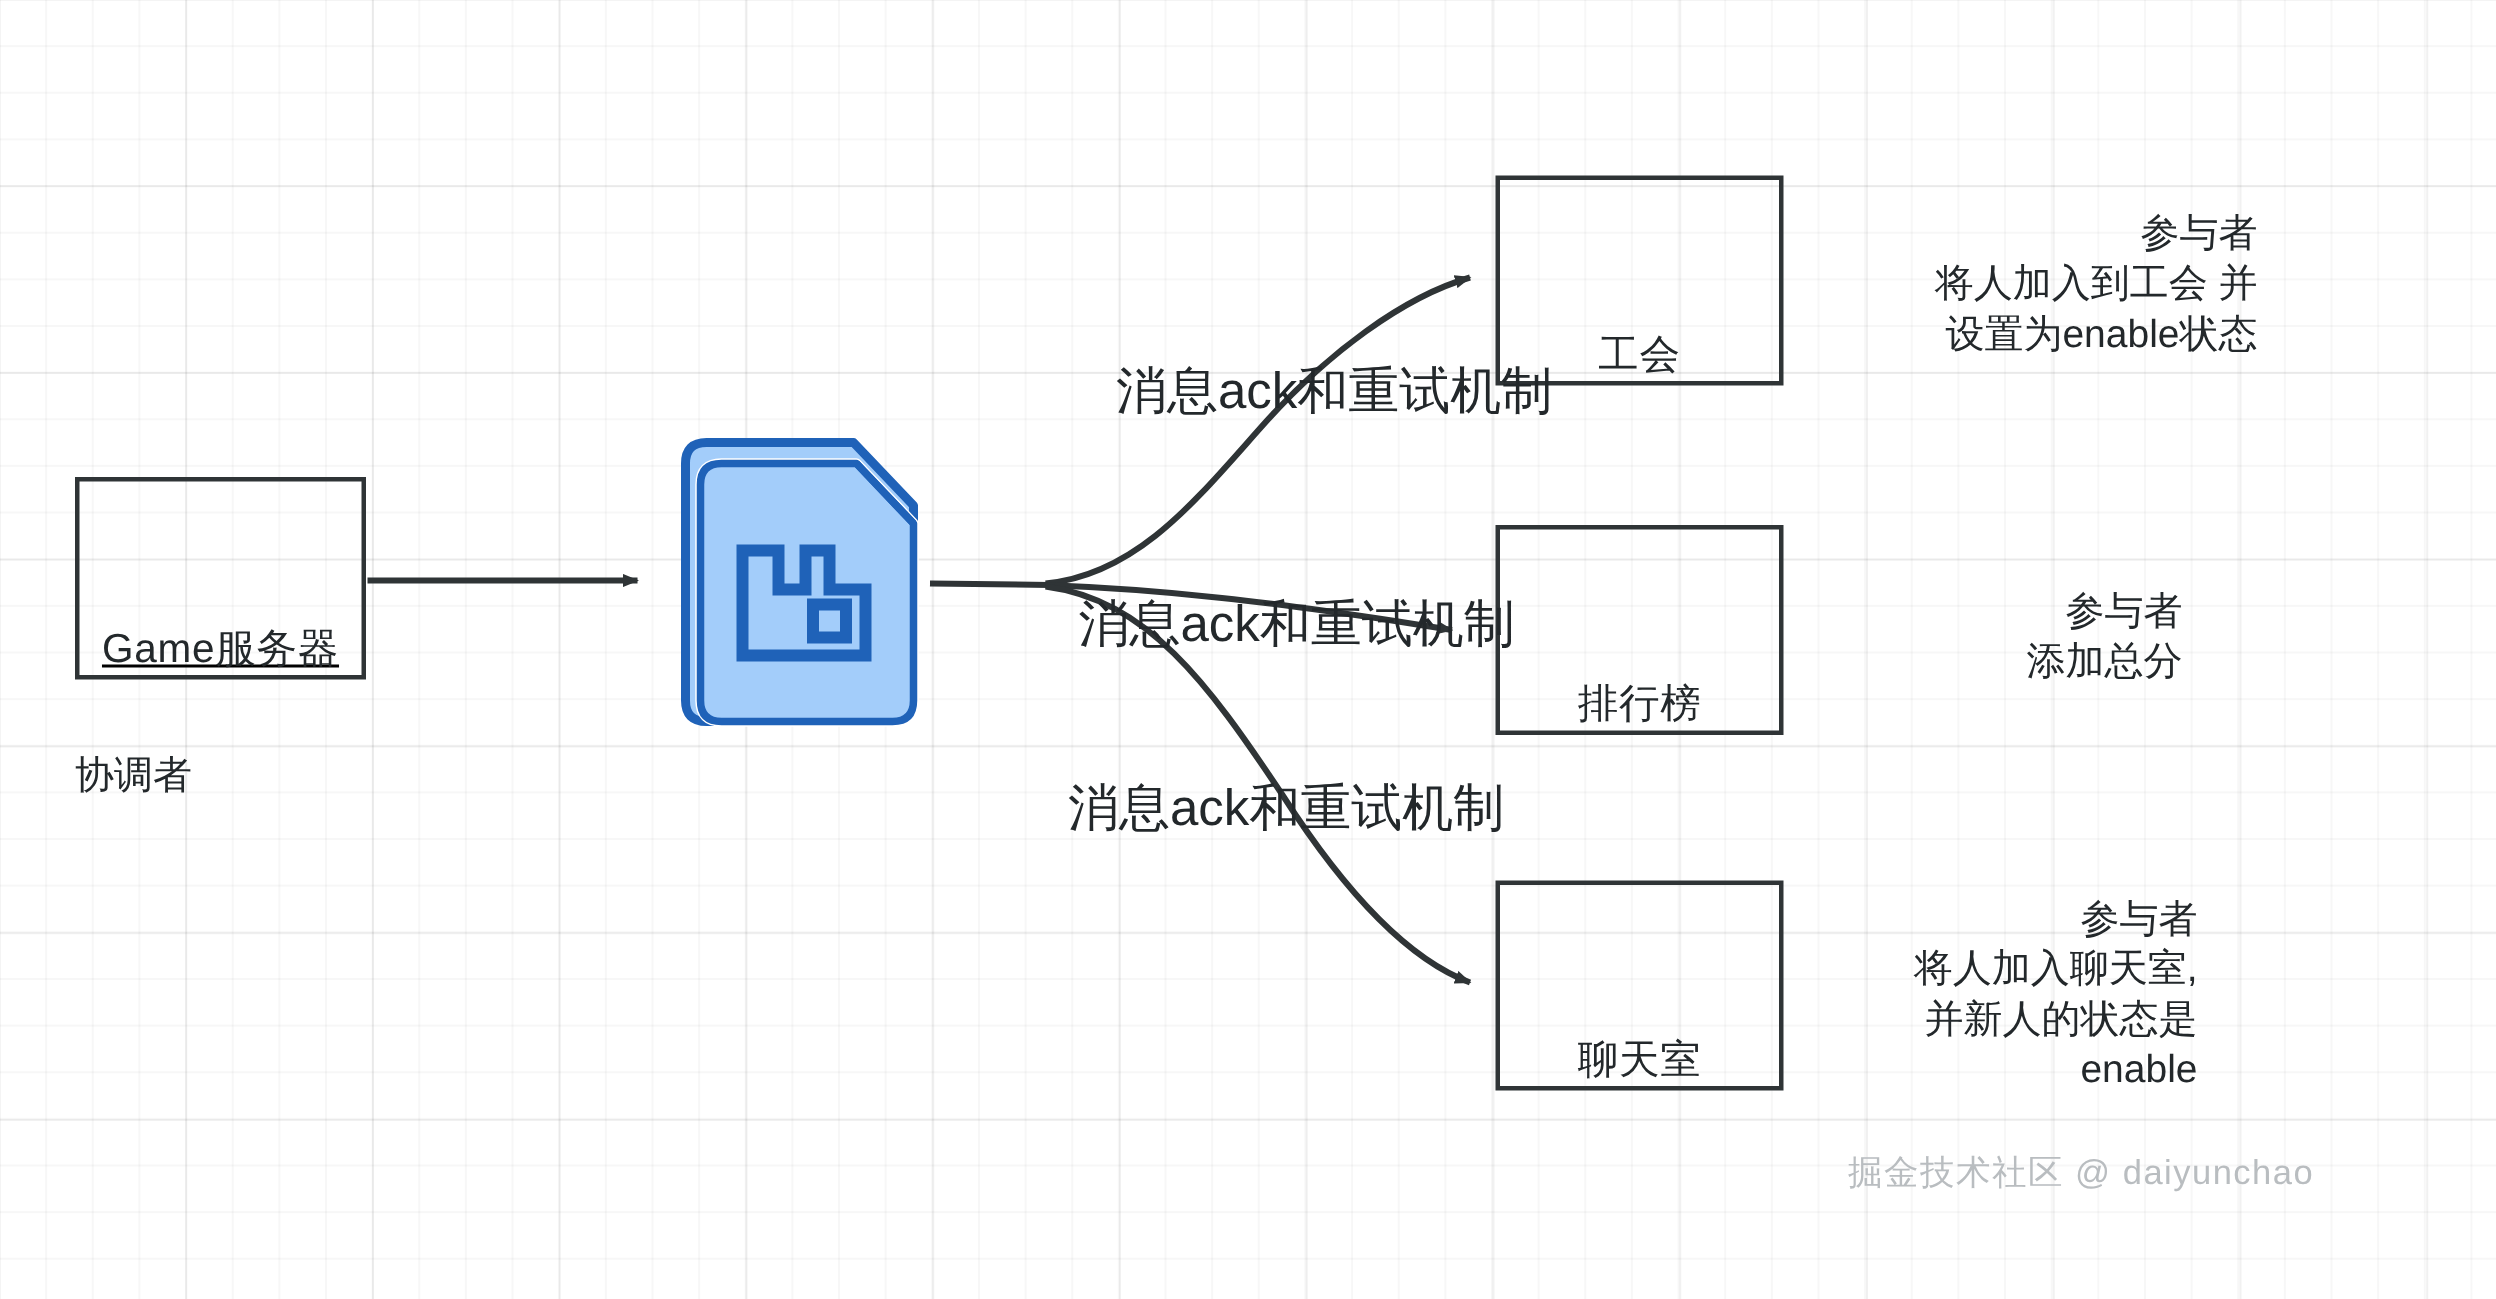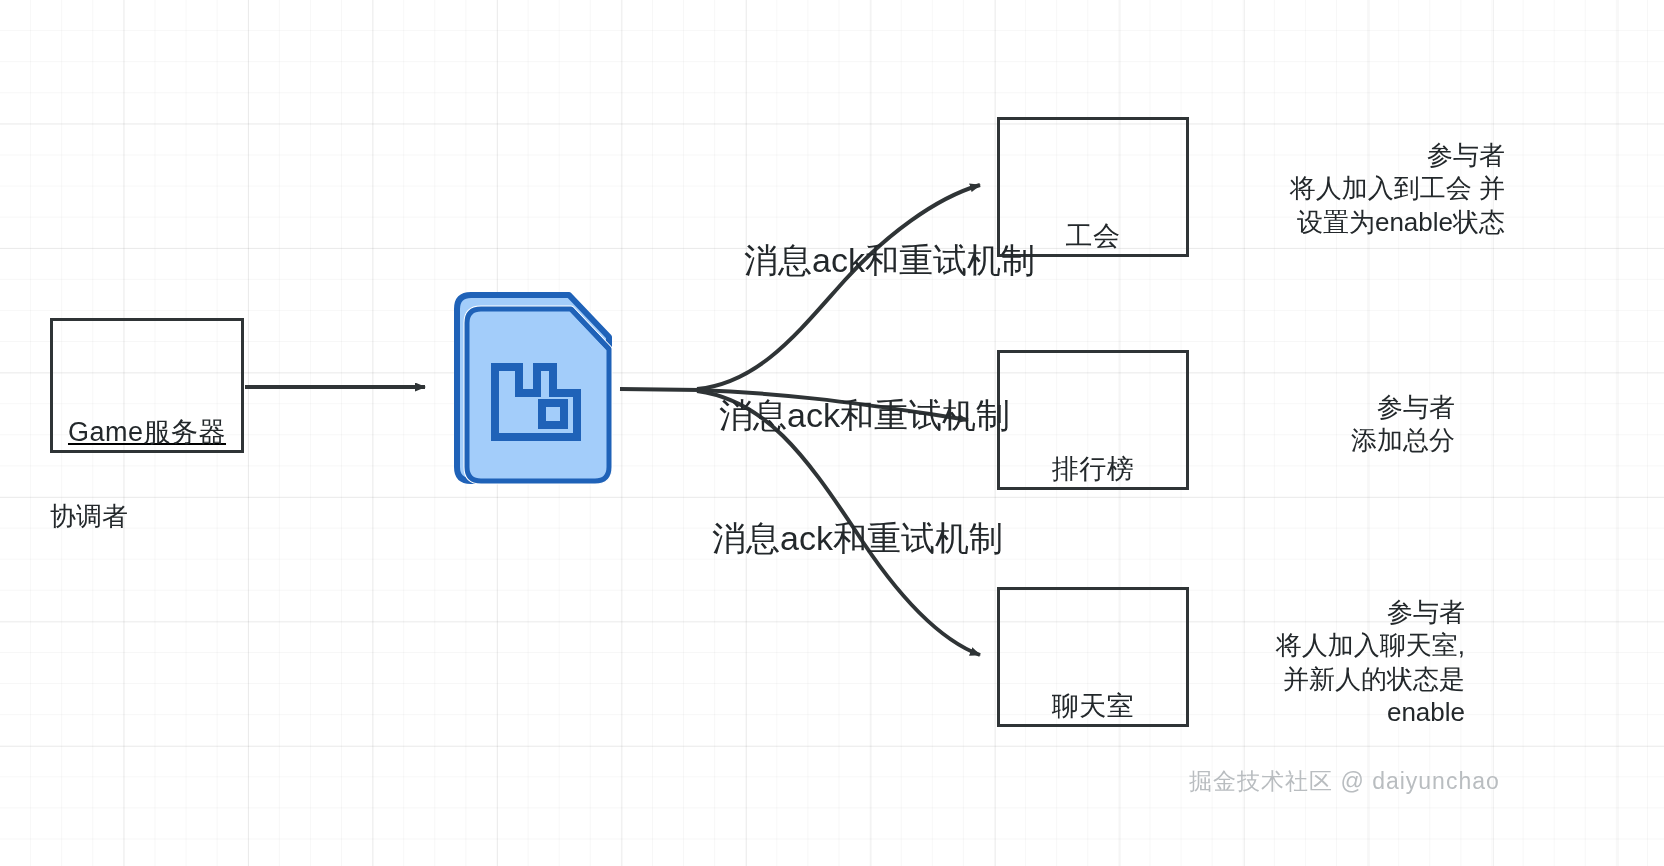--- a/index.html
+++ b/index.html
@@ -163,15 +163,15 @@
   <div class="annot" style="left:1205px; top:139px; width:300px;">参与者
 将人加入到工会 并
 设置为enable状态</div>
   <div class="annot" style="left:1205px; top:391px; width:250px;">参与者
 添加总分</div>
   <div class="annot" style="left:1195px; top:596px; width:270px;">参与者
 将人加入聊天室,
 并新人的状态是
 enable</div>
 
-  <div class="watermark" style="left:1189px; top:766px;">掘金技术社区 @ daiyunchao</div>
+  <div class="watermark" style="left:1232px; top:766px;">掘金技术社区 @ daiyunchao</div>
 
 </div>
 
 </body></html>

